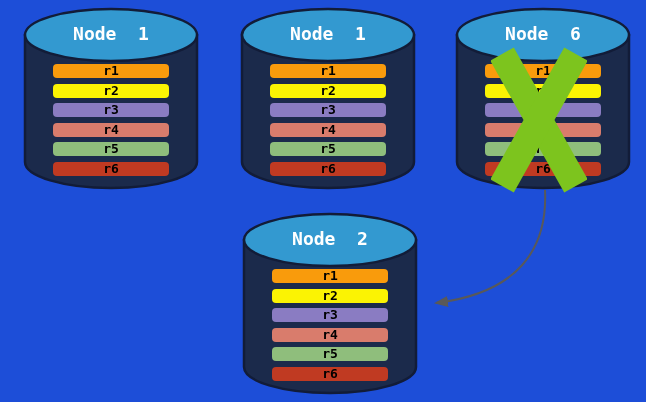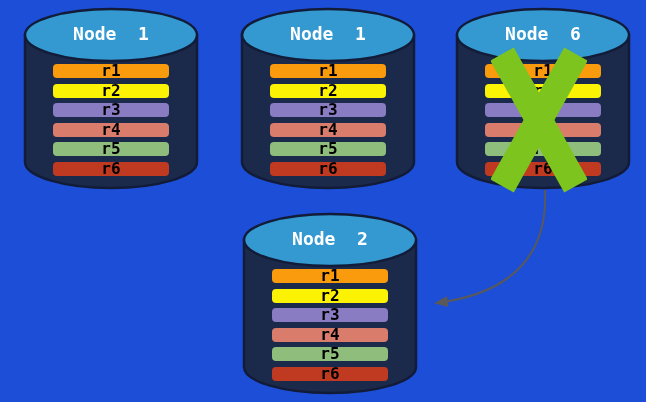--- a/index.html
+++ b/index.html
@@ -19,21 +19,21 @@
     font-size:18px;font-weight:bold;color:#ffffff;white-space:pre;
   }
   .rows{
     position:absolute;left:30px;top:57px;width:116px;
     display:flex;flex-direction:column;gap:5.5px;
   }
   .row{
     height:14px;border-radius:4px;
     display:flex;align-items:center;justify-content:center;
   }
-  .row span{font-size:16px;font-weight:bold;color:#000000;line-height:14px;}
+  .row span{font-size:13px;font-weight:bold;color:#000000;line-height:14px;}
   .xmark{position:absolute;left:36px;top:40px;width:96px;height:146px;}
   .arrow-overlay{position:absolute;left:0;top:0;width:646px;height:402px;pointer-events:none;}
 </style>
 </head>
 <body>
 
 <div class="canvas">
 
   <div class="node pos-n1">
     <svg class="cyl" viewBox="0 0 176 183">

